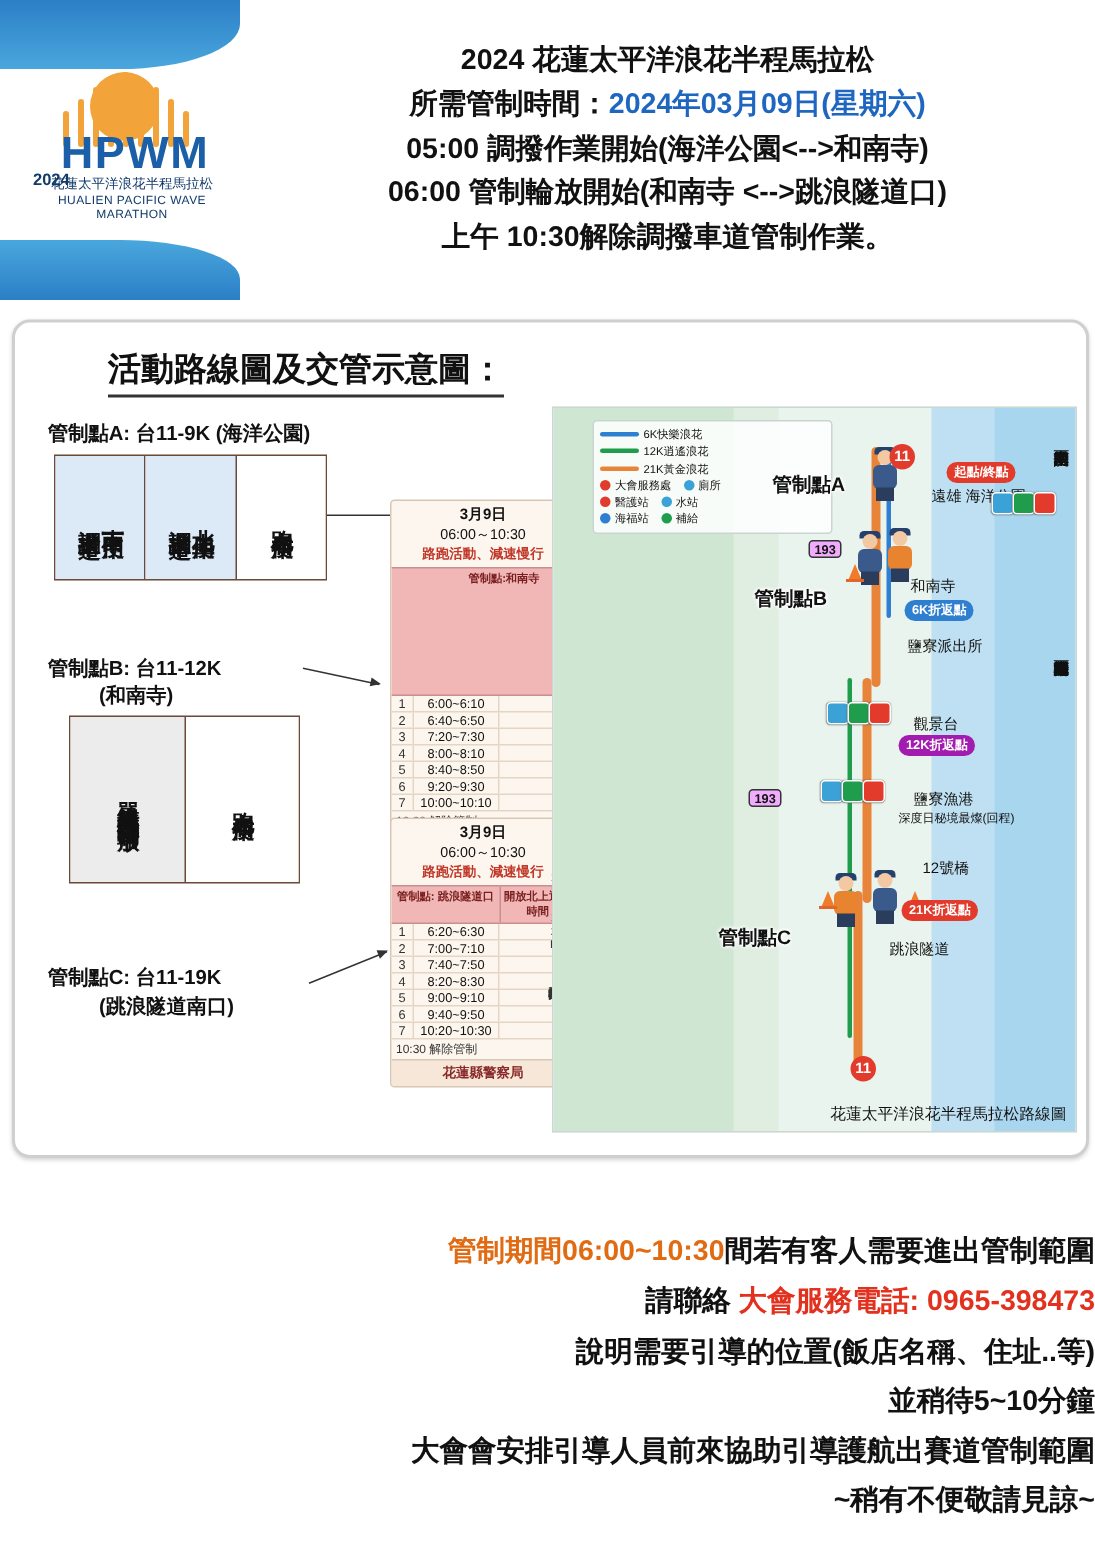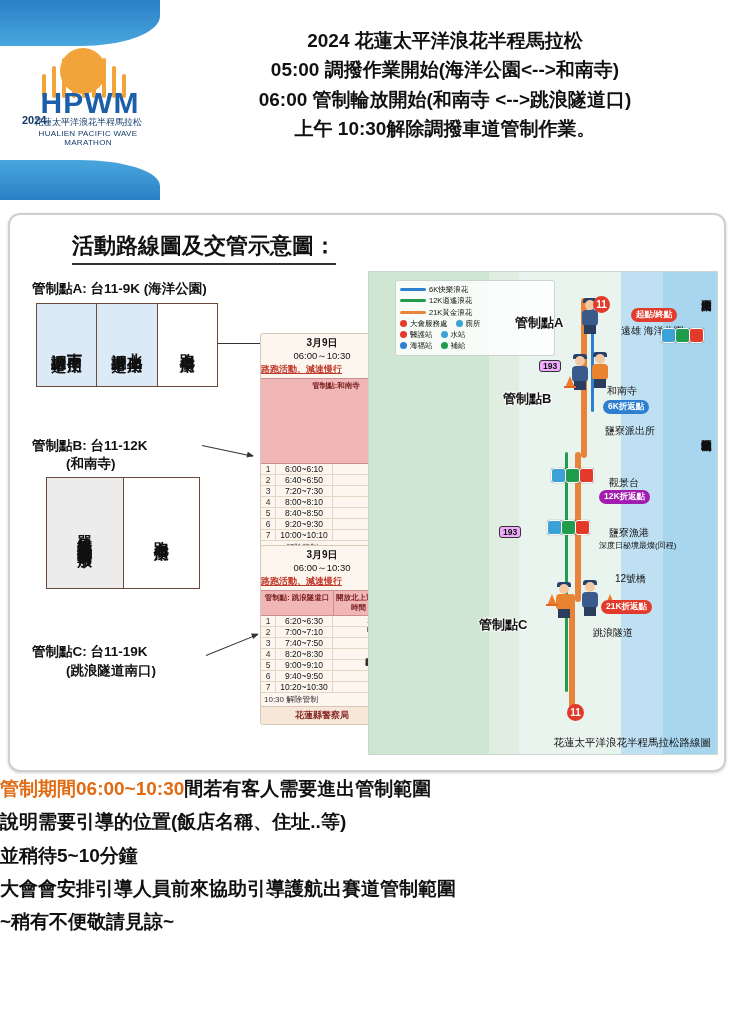--- a/index.html
+++ b/index.html
@@ -97,21 +97,21 @@
     border-top:3.5px solid transparent;border-bottom:3.5px solid transparent;
   }
 
   
   .sched{
     position:absolute;width:122px;border:1px solid #d8c7b5;border-radius:3px;
     background:#fdf6ee;overflow:hidden;
   }
   .sched .sh1{font-size:10px;text-align:center;padding:2px 0 0;color:#111;font-weight:bold;}
   .sched .sh2{font-size:9.5px;text-align:center;color:#111;}
-  .sched .sh3{font-size:9px;text-align:left;color:#c0392b;font-weight:bold;padding-bottom:2px;text-decoration:underline;}
+  .sched .sh3{font-size:9px;text-align:center;color:#c0392b;font-weight:bold;padding-bottom:2px;}
   .sched .hdr{
     display:flex;background:#f1b7b7;border-top:1px solid #c98f8f;border-bottom:1px solid #c98f8f;
     font-size:7.5px;text-align:center;color:#7a1f1f;font-weight:bold;
   }
   .sched .hdr div{padding:2px 1px;border-right:1px solid #c98f8f;}
   .sched .hdr div:last-child{border-right:none;}
   .sched .rw{display:flex;font-size:8.5px;border-bottom:1px solid #e4d5c4;}
   .sched .rw .n{width:14px;text-align:center;color:#333;border-right:1px solid #e4d5c4;}
   .sched .rw .tm{width:56px;text-align:center;color:#111;border-right:1px solid #e4d5c4;}
   .sched .rw .rest{flex:1;}
@@ -189,21 +189,21 @@
   .map-footer{
     position:absolute;right:6px;bottom:4px;font-size:10.5px;color:#111;
   }
   .circle11{
     position:absolute;width:17px;height:17px;border-radius:50%;background:#e23b2c;
     color:#fff;font-size:10px;font-weight:bold;text-align:center;line-height:17px;
   }
 
   
   .footer{
-    position:absolute;left:0;top:772px;width:730px;text-align:left;line-height:1.75;
+    position:absolute;left:0;top:818px;width:730px;text-align:right;line-height:1.75;
   }
   .f-line{font-size:19px;font-weight:bold;color:#111;}
   .f-line .red{color:#e2311f;}
   .f-line .orange{color:#e06b12;}
   .f-last{font-size:19.5px;font-weight:bold;color:#111;}
 </style>
 </head>
 <body>
 
 <div class="header">
@@ -224,20 +224,23 @@
     </div>
     <div class="sun"></div>
     <div class="hpwm">HPWM</div>
     <div class="yr">2024</div>
     <div class="zh">花蓮太平洋浪花半程馬拉松</div>
     <div class="en">HUALIEN PACIFIC WAVE MARATHON</div>
   </div>
 
   <div class="title-block">
     <div class="t-line black">2024 花蓮太平洋浪花半程馬拉松</div>
+    <div class="t-line">
+      <span>所需管制時間：</span><span class="blue">2024年03月09日(星期六)</span>
+    </div>
     <div class="t-line green">
       <span>05:00 </span><span>調撥作業開始(海洋公園&lt;--&gt;和南寺)</span>
     </div>
     <div class="t-line red">
       <span>06:00 </span><span>管制輪放開始(和南寺 &lt;--&gt;跳浪隧道口)</span>
     </div>
     <div class="t-line orange">上午 10:30解除調撥車道管制作業。</div>
   </div>
 </div>
 
@@ -500,17 +503,20 @@
     <div class="vtext-right" style="right:4px;top:160px;height:230px;">南下車道採單線雙向機動管制輪放</div>
 
     <div class="map-footer">花蓮太平洋浪花半程馬拉松路線圖</div>
   </div>
 </div>
 
 <div class="footer">
   <div class="f-line">
     <span class="orange">管制期間06:00~10:30</span><span>間若有客人需要進出管制範圍</span>
   </div>
+  <div class="f-line">
+    <span>請聯絡 </span><span class="red">大會服務電話: 0965-398473</span>
+  </div>
   <div class="f-line">說明需要引導的位置(飯店名稱、住址..等)</div>
   <div class="f-line">並稍待5~10分鐘</div>
   <div class="f-line">大會會安排引導人員前來協助引導護航出賽道管制範圍</div>
   <div class="f-line">~稍有不便敬請見諒~</div>
 </div>
 
 </body></html>

